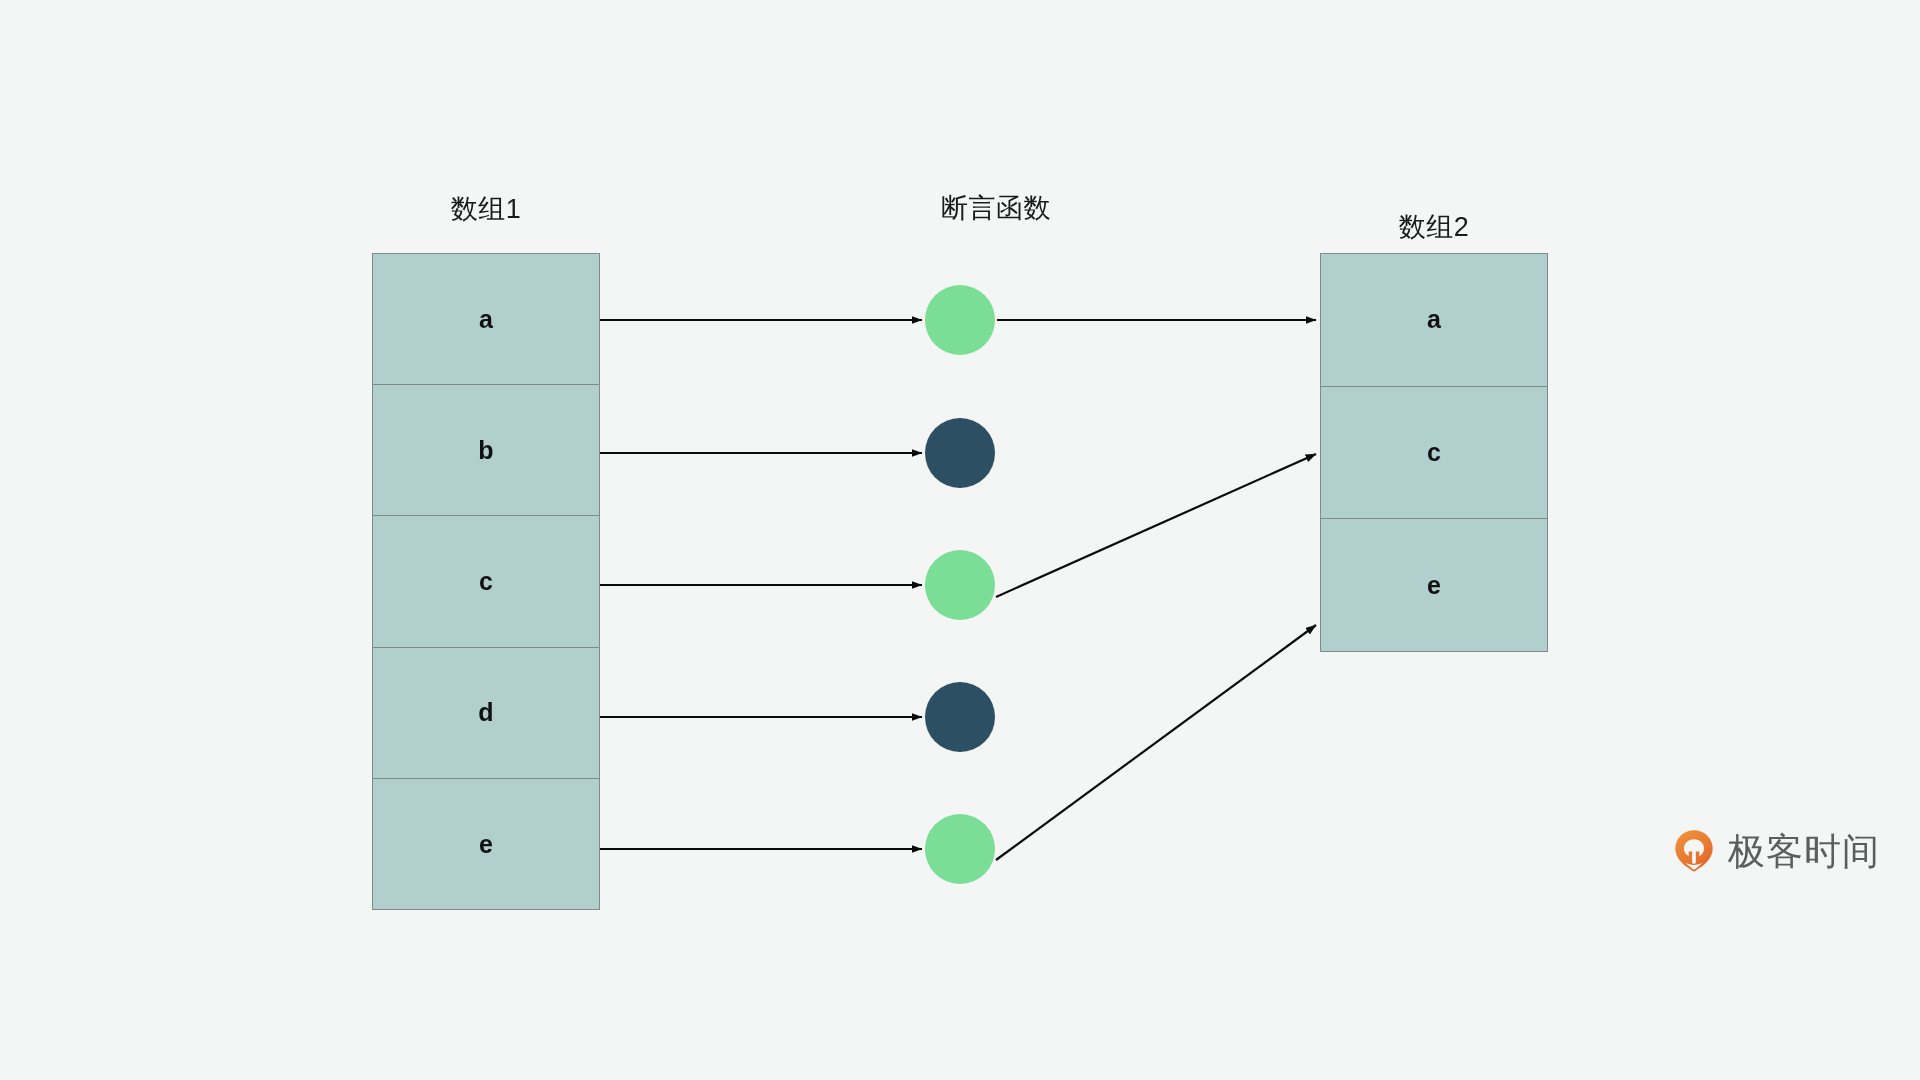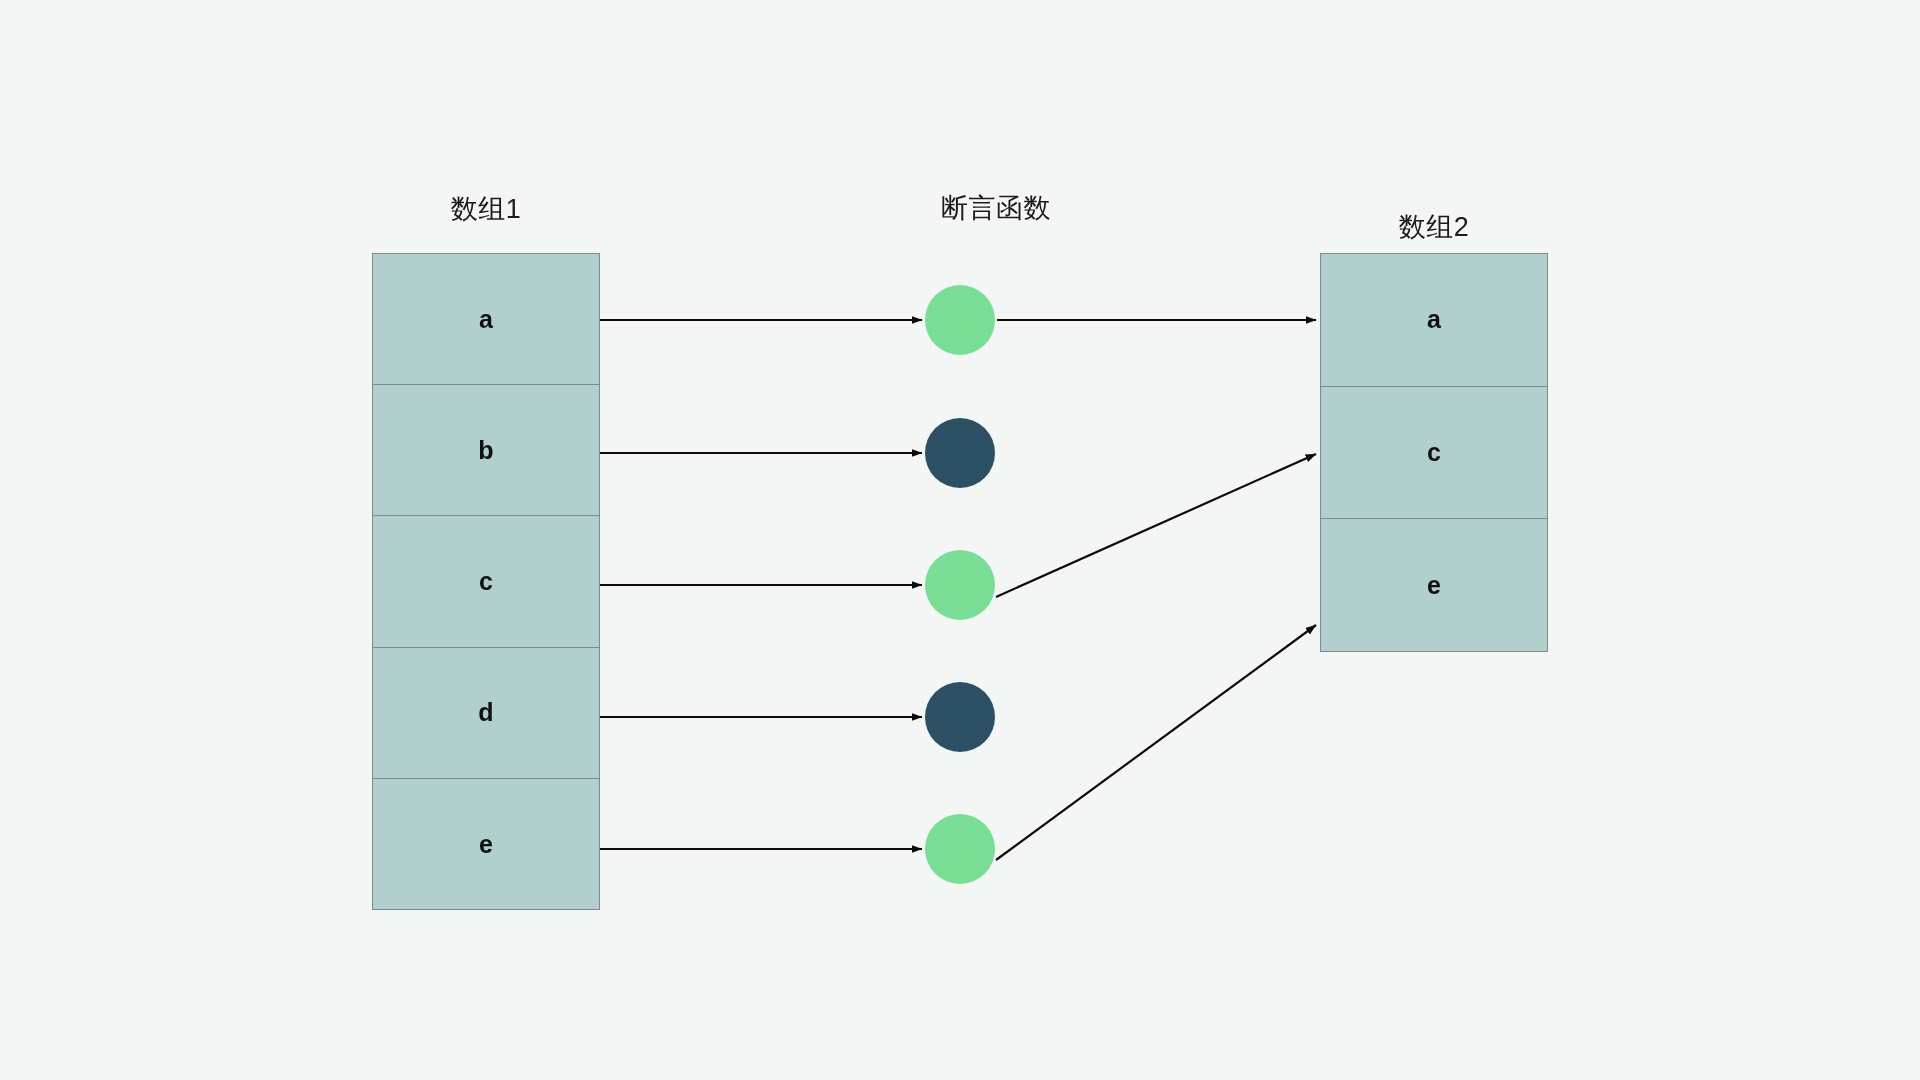--- a/index.html
+++ b/index.html
@@ -157,14 +157,34 @@
     <line class="edge" x1="600" y1="453" x2="922" y2="453" marker-end="url(#arrowhead)"></line>
     <line class="edge" x1="600" y1="585" x2="922" y2="585" marker-end="url(#arrowhead)"></line>
     <line class="edge" x1="600" y1="717" x2="922" y2="717" marker-end="url(#arrowhead)"></line>
     <line class="edge" x1="600" y1="849" x2="922" y2="849" marker-end="url(#arrowhead)"></line>
 
     <line class="edge" x1="997" y1="320" x2="1316" y2="320" marker-end="url(#arrowhead)"></line>
     <line class="edge" x1="996" y1="597" x2="1316" y2="454" marker-end="url(#arrowhead)"></line>
     <line class="edge" x1="996" y1="860" x2="1316" y2="625" marker-end="url(#arrowhead)"></line>
   </svg>
 
+  <div id="brand-logo">
+    <svg class="logo-mark" viewBox="0 0 64 64">
+      <defs>
+        <linearGradient id="pinGrad" x1="0" y1="0" x2="0.6" y2="1">
+          <stop offset="0%" stop-color="#f0953f"></stop>
+          <stop offset="100%" stop-color="#e2682a"></stop>
+        </linearGradient>
+      </defs>
+      <path d="M32 3 C17.6 3 6 14.2 6 28.2 C6 38.5 12.6 47.7 22.2 54.3
+               C26 56.9 29.4 59.2 32 61 C34.6 59.2 38 56.9 41.8 54.3
+               C51.4 47.7 58 38.5 58 28.2 C58 14.2 46.4 3 32 3 Z" fill="url(#pinGrad)"></path>
+      <path d="M32 15.5 C24.2 15.5 18 21.2 18 28.3 C18 33 20.6 37.1 24.6 39.3
+               L24.6 32.6 L29.4 32.6 L29.4 48.5 C30.3 49.2 31.2 49.9 32 50.5
+               C32.8 49.9 33.7 49.2 34.6 48.5 L34.6 32.6 L39.4 32.6 L39.4 39.3
+               C43.4 37.1 46 33 46 28.3 C46 21.2 39.8 15.5 32 15.5 Z" fill="#f5f6f5"></path>
+      <path d="M20 48.5 C24 52.5 28 55.4 32 58 C36 55.4 40 52.5 44 48.5
+               C40 50.5 36 51.5 32 51.5 C28 51.5 24 50.5 20 48.5 Z" fill="#f5f6f5"></path>
+    </svg>
+    <span class="logo-text">极客时间</span>
+  </div>
 
 </div>
 
 </body></html>

